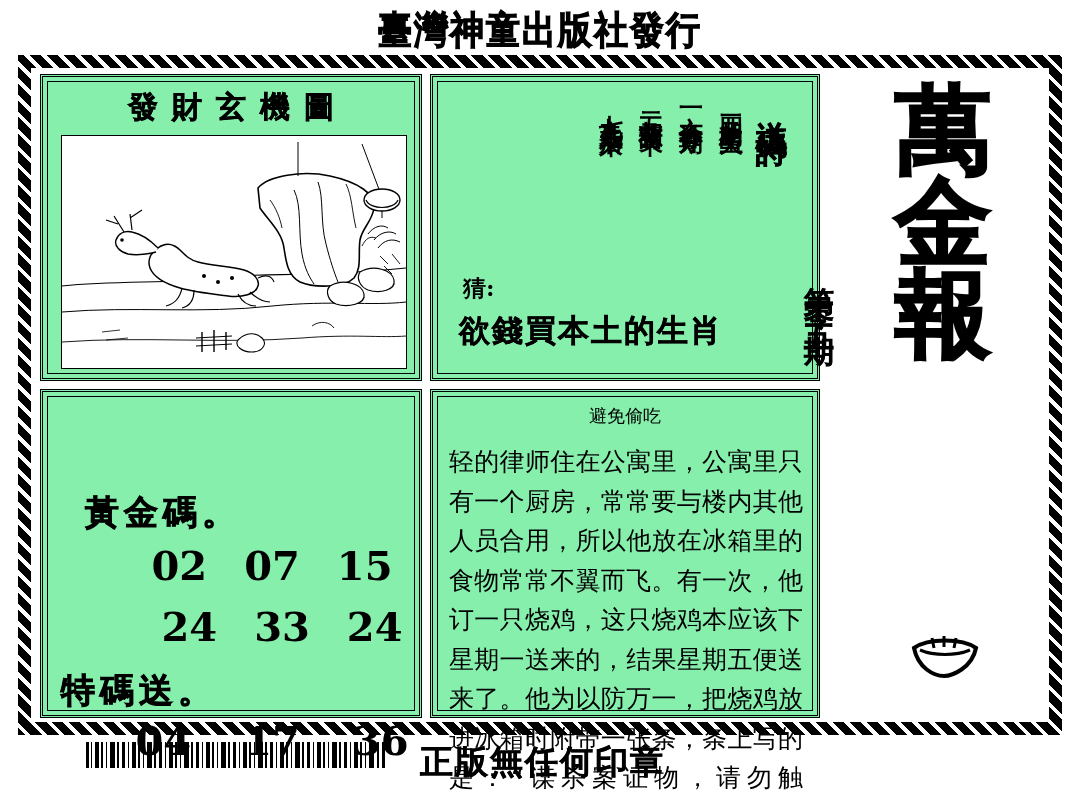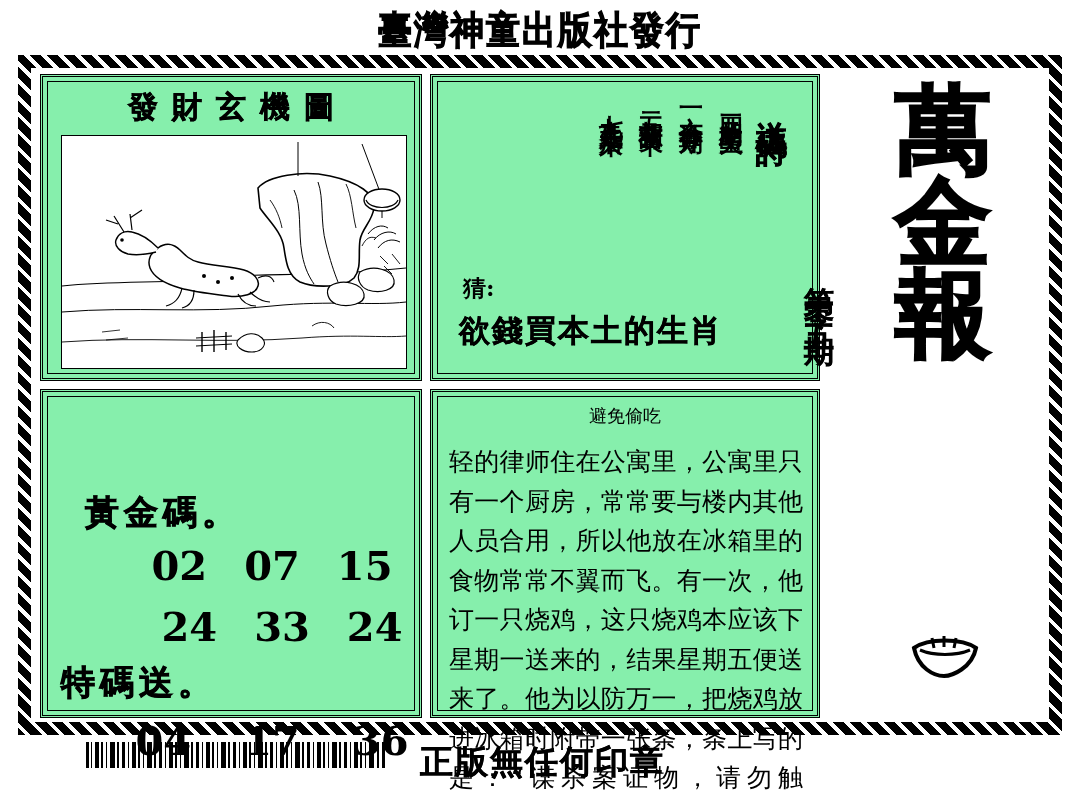--- a/index.html
+++ b/index.html
@@ -143,21 +143,21 @@
 
   
   .hj-label {
     position: absolute;
     font-size: 34px;
     font-weight: bold;
     letter-spacing: 5px;
     -webkit-text-stroke: 0.8px #000;
   }
   #hj-label-main { left: 22px; top: 98px; margin-left: 20px; }
-  #hj-label-special { left: 18px; top: 268px; }
+  #hj-label-special { left: 18px; top: 276px; }
   .num-row {
     position: absolute;
     display: flex;
     font-size: 40px;
     font-weight: bold;
     font-family: "DejaVu Serif", serif;
   }
   .num-row span { display: inline-block; text-align: center; }
   #num-row-1 { left: 90px; top: 150px; width: 278px; }
   #num-row-1 span { width: 33.33%; }

